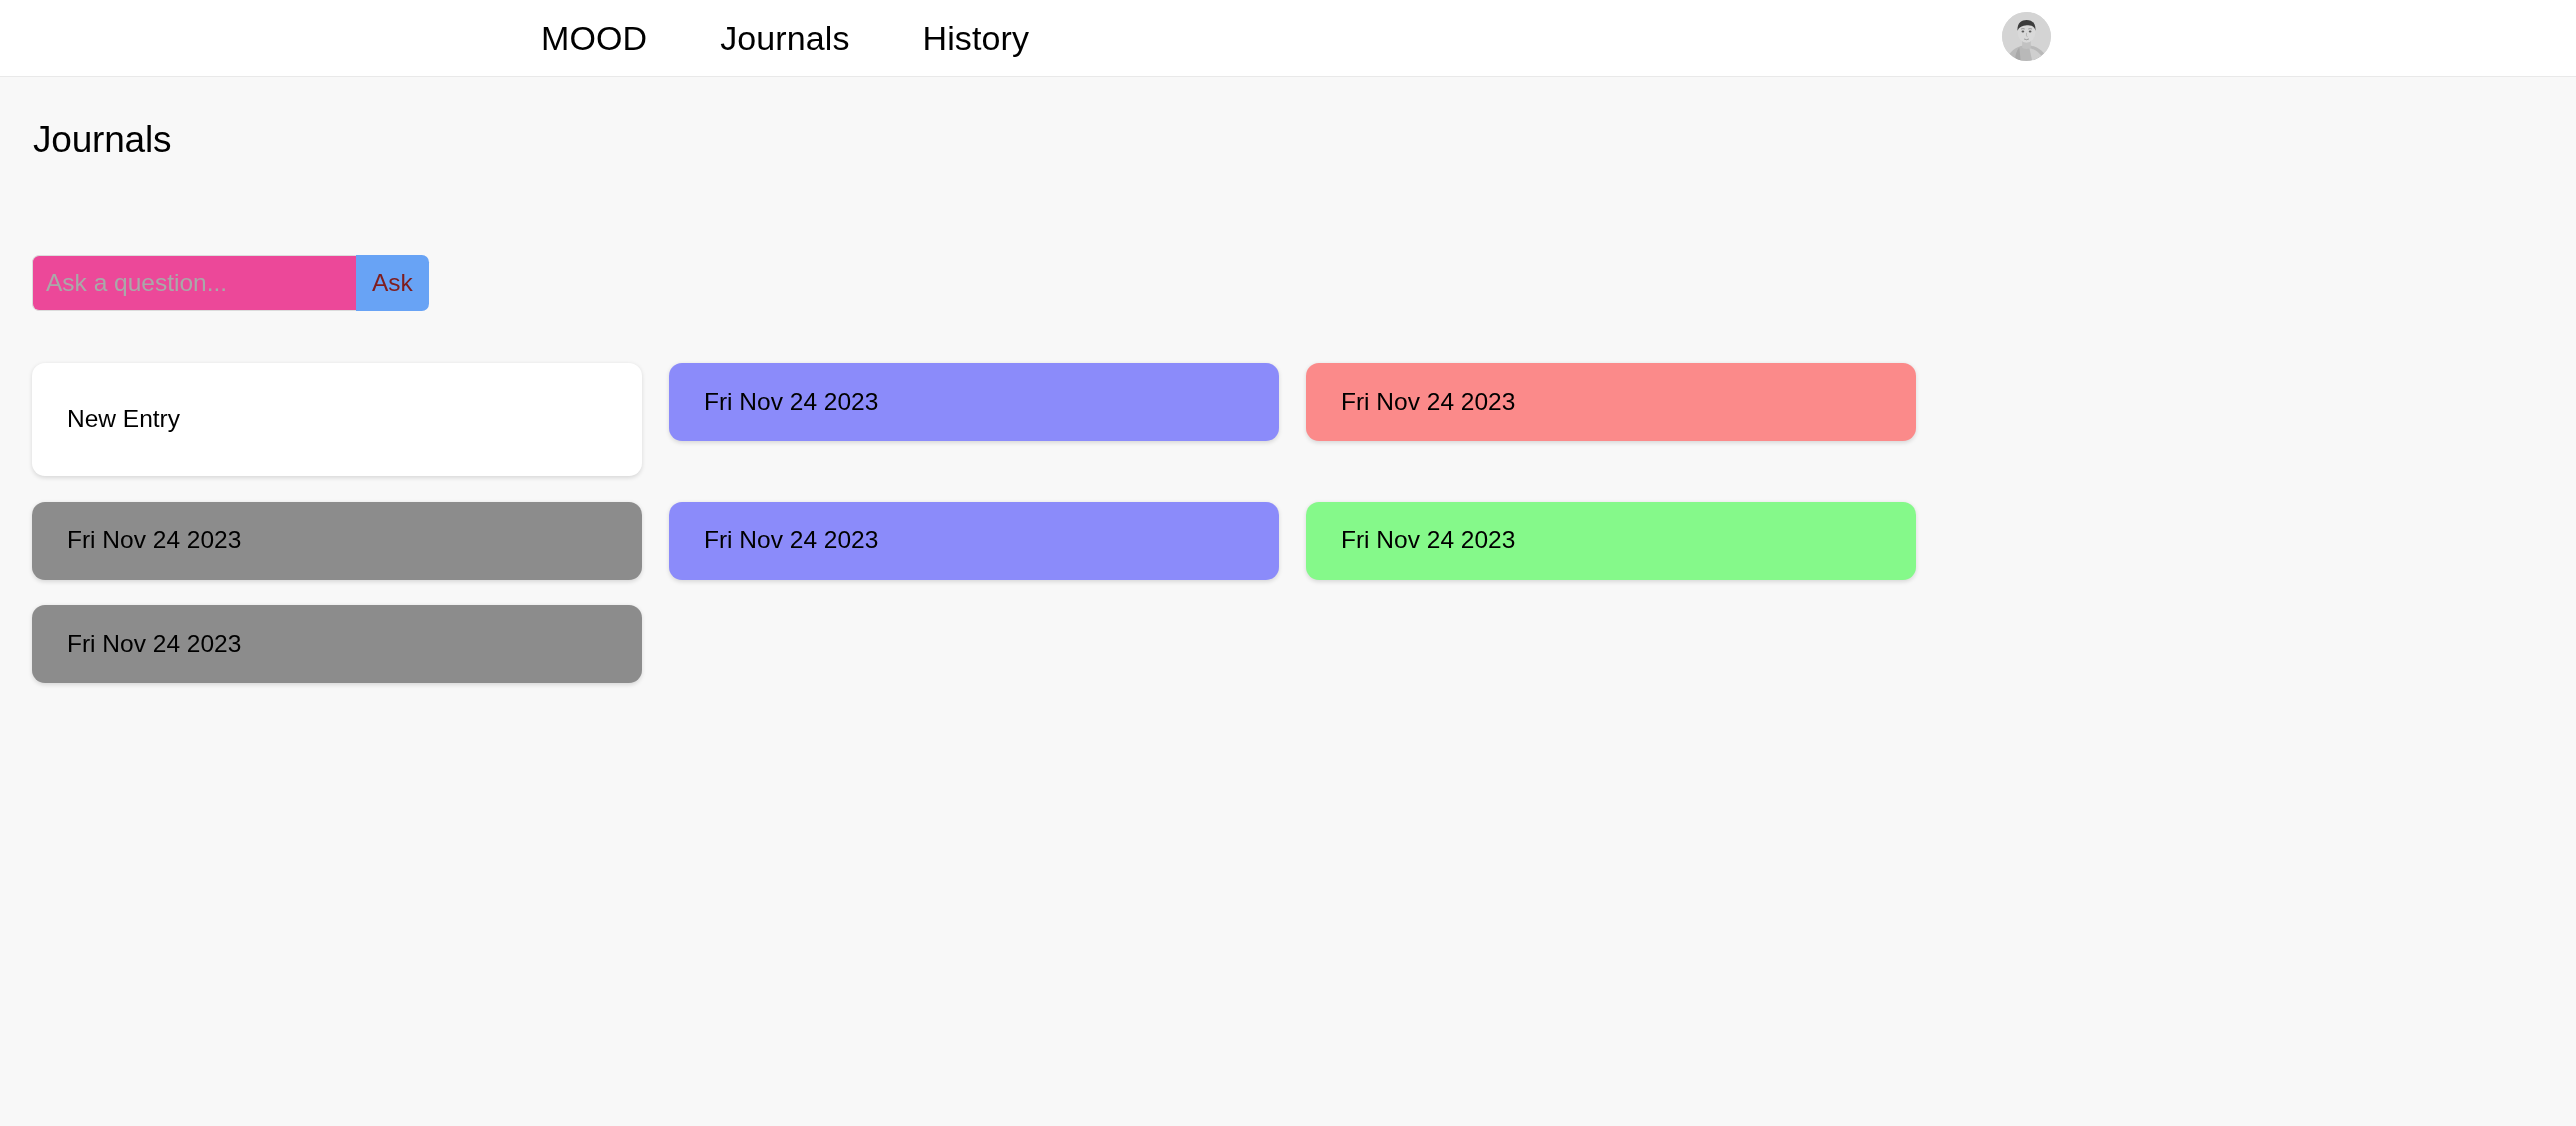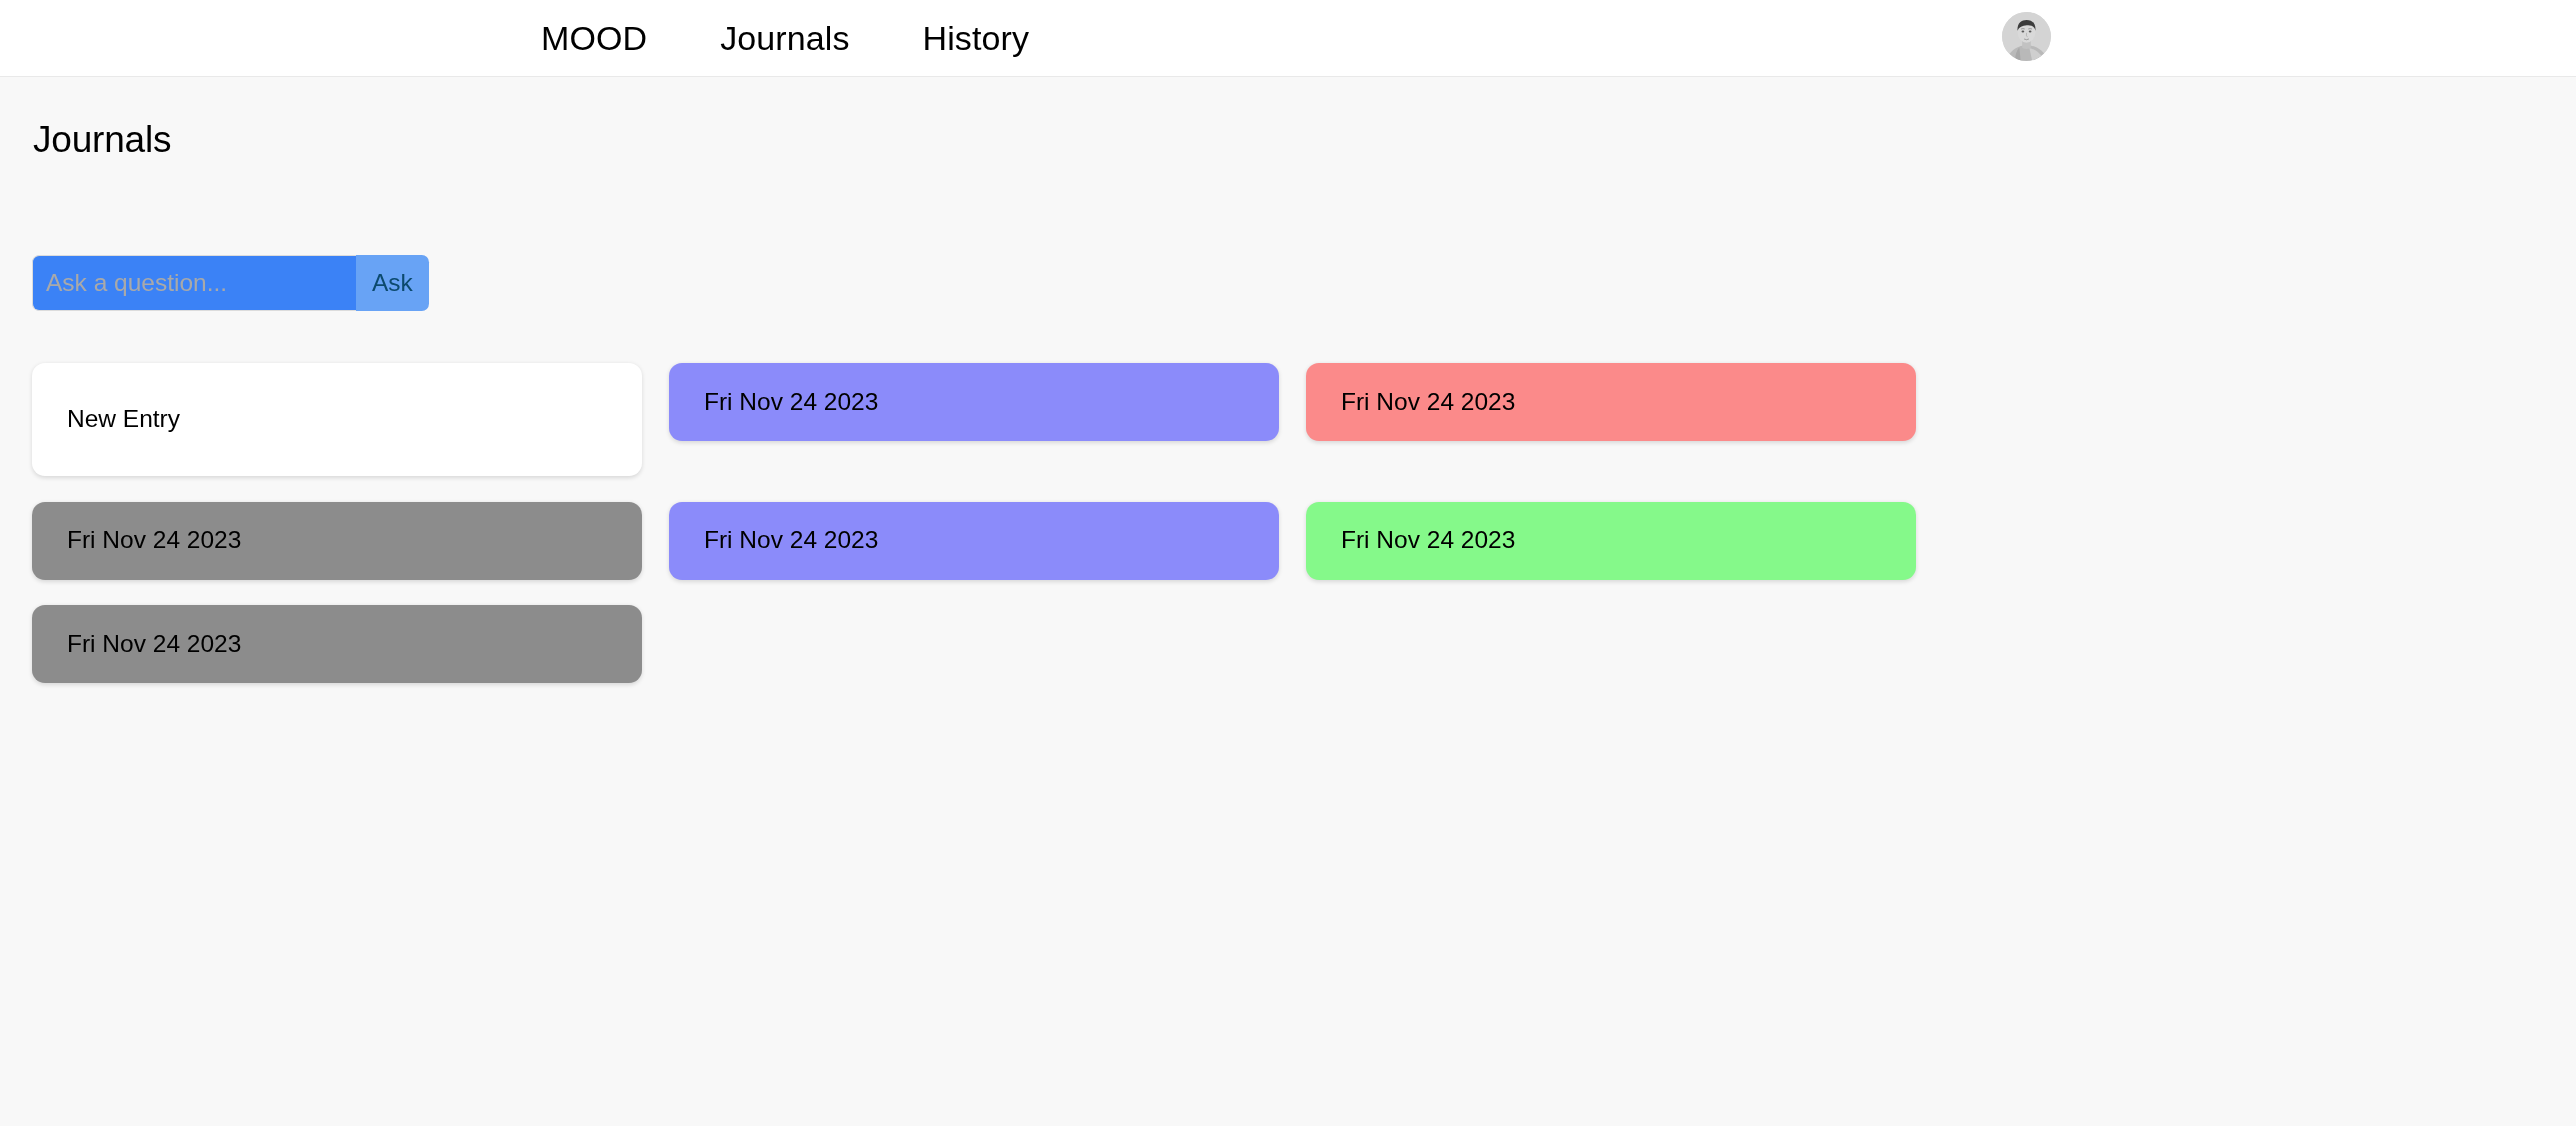--- a/index.html
+++ b/index.html
@@ -87,35 +87,35 @@
     display: flex;
     align-items: stretch;
     height: 56px;
   }
   .ask-input {
     width: 324px;
     height: 56px;
     border: 1.4px solid #dcdcdc;
     border-right: none;
     border-radius: 7.2px 0 0 7.2px;
-    background: #3b82f6;
+    background: #ec4899;
     font-size: 24.5px;
     font-family: "Liberation Sans", "DejaVu Sans", sans-serif;
     color: #000;
     padding: 0 13px;
     outline: none;
   }
   .ask-input::placeholder {
     color: #a9a9a9;
     opacity: 1;
   }
   .ask-button {
     border: none;
     background: #68a3f5;
-    color: #0c4a6e;
+    color: #7f1d1d;
     font-size: 24.5px;
     font-family: "Liberation Sans", "DejaVu Sans", sans-serif;
     border-radius: 0 7.2px 7.2px 0;
     padding: 0 16px;
     height: 56px;
     cursor: pointer;
     line-height: 1;
     white-space: nowrap;
   }
 

